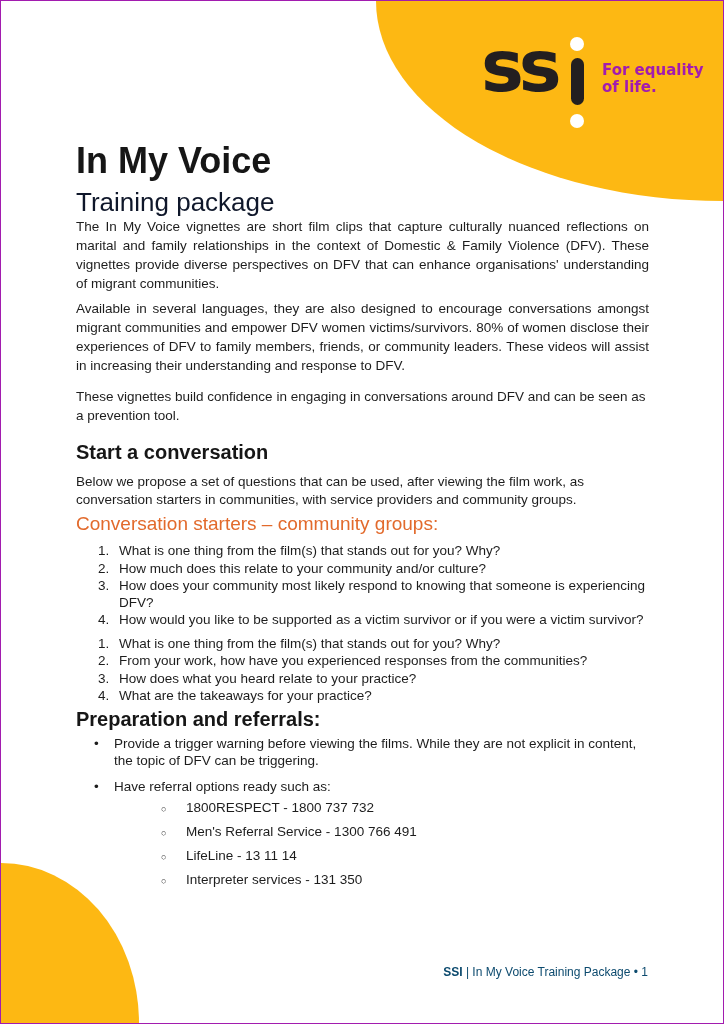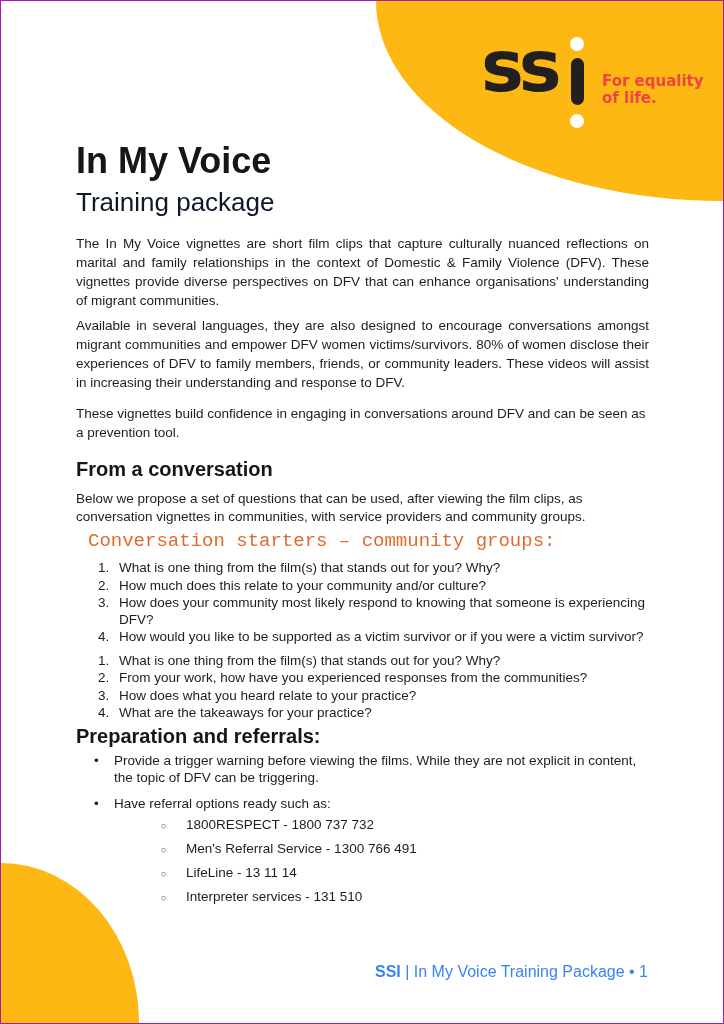--- a/index.html
+++ b/index.html
@@ -15,47 +15,47 @@
   .shape-bl{position:absolute;left:0;bottom:0;width:138px;height:160px;
     background:#FDB813;border-top-right-radius:100% 100%;}
   
   .logo-ss{position:absolute;left:480px;top:28px;font-family:"DejaVu Sans",sans-serif;
     font-weight:bold;font-size:72px;line-height:75px;letter-spacing:-5px;color:#231F20;}
   .logo-stem{position:absolute;left:570px;top:57px;width:13px;height:47px;
     background:#231F20;border-radius:7px;}
   .logo-dot{position:absolute;width:14px;height:14px;border-radius:50%;background:#ffffff;}
   .dot-top{left:569px;top:36px;}
   .dot-bottom{left:569px;top:113px;}
-  .tagline{position:absolute;left:601px;top:72px;font-family:"DejaVu Sans",sans-serif;
-    font-weight:bold;font-size:15px;line-height:17px;color:#ef4444;}
+  .tagline{position:absolute;left:601px;top:61px;font-family:"DejaVu Sans",sans-serif;
+    font-weight:bold;font-size:15px;line-height:17px;color:#a21caf;}
   
   .content{position:absolute;left:75px;top:0;width:573px;}
   .title{margin:144px 0 0 0;font-size:36px;line-height:32px;font-weight:bold;color:#161616;}
   .subtitle{margin:10px 0 0 0;font-size:26px;line-height:30px;font-weight:normal;color:#0f172a;}
   p{margin:0;font-size:13.5px;line-height:19px;}
-  .p1{margin-top:17px;text-align:justify;}
+  .p1{text-align:justify;}
   .p2{margin-top:6px;text-align:justify;}
   .p3{margin-top:12px;}
   .h-section{margin:15px 0 0 0;font-size:20px;line-height:24px;font-weight:bold;color:#161616;}
   .p4{margin-top:9px;line-height:18px;}
-  .h-orange{margin:3px 0 0 12px;font-size:19px;line-height:24px;font-weight:normal;color:#E26A2C;font-family:Liberation Mono, monospace;}
+  .h-orange{margin:3px 0 0 0;font-size:19px;line-height:24px;font-weight:normal;color:#E26A2C;}
   .h-orange.second{margin-top:4px;}
   .olist{margin-top:7px;padding-left:22px;}
   .oli{display:flex;font-size:13.5px;line-height:16.5px;margin-bottom:1px;}
   .num{flex:0 0 21px;}
   .olitext{flex:1;}
   .h-prep{margin:5px 0 0 0;font-size:20px;line-height:18px;font-weight:bold;color:#161616;}
   .blist{margin-top:7px;padding-left:18px;}
   .bli{display:flex;font-size:13.5px;line-height:17px;}
   .bli.second{margin-top:9px;}
   .bmark{flex:0 0 20px;}
   .sublist{margin-top:5px;padding-left:85px;}
   .sli{display:flex;font-size:13.5px;line-height:16px;margin-bottom:7px;}
   .smark{flex:0 0 25px;font-size:9px;line-height:16px;padding-top:1px;color:#333;}
-  .footer{position:absolute;top:964px;right:75px;font-size:16px;line-height:14px;color:#3b82f6;text-align:center;}
+  .footer{position:absolute;top:964px;right:75px;font-size:12px;line-height:14px;color:#0c4a6e;text-align:center;}
   .footer .fb{font-weight:bold;}
 </style>
 </head>
 <body>
 
 <div class="page">
 
   <div class="shape-tr"></div>
   <div class="shape-bl"></div>
 
@@ -69,22 +69,22 @@
   </div>
 
   <div class="content">
     <div class="title">In My Voice</div>
     <div class="subtitle">Training package</div>
 
     <p class="p1">The In My Voice vignettes are short film clips that capture culturally nuanced reflections on marital and family relationships in the context of Domestic &amp; Family Violence (DFV). These vignettes provide diverse perspectives on DFV that can enhance organisations' understanding of migrant communities.</p>
     <p class="p2">Available in several languages, they are also designed to encourage conversations amongst migrant communities and empower DFV women victims/survivors. 80% of women disclose their experiences of DFV to family members, friends, or community leaders. These videos will assist in increasing their understanding and response to DFV.</p>
     <p class="p3">These vignettes build confidence in engaging in conversations around DFV and can be seen as a prevention tool.</p>
 
-    <div class="h-section">From a conversation</div>
-    <p class="p4">Below we propose a set of questions that can be used, after viewing the film clips, as conversation vignettes in communities, with service providers and community groups.</p>
+    <div class="h-section">Start a conversation</div>
+    <p class="p4">Below we propose a set of questions that can be used, after viewing the film work, as conversation starters in communities, with service providers and community groups.</p>
 
     <div class="h-orange">Conversation starters – community groups:</div>
     <div class="olist">
       <div class="oli">
         <span class="num">1.</span>
         <span class="olitext">What is one thing from the film(s) that stands out for you? Why?</span>
       </div>
       <div class="oli">
         <span class="num">2.</span>
         <span class="olitext">How much does this relate to your community and/or culture?</span>
@@ -137,21 +137,21 @@
       <div class="sli">
         <span class="smark">○</span>
         <span>Men's Referral Service - 1300 766 491</span>
       </div>
       <div class="sli">
         <span class="smark">○</span>
         <span>LifeLine - 13 11 14</span>
       </div>
       <div class="sli">
         <span class="smark">○</span>
-        <span>Interpreter services - 131 510</span>
+        <span>Interpreter services - 131 350</span>
       </div>
     </div>
   </div>
 
   <div class="footer">
     <span class="fb">SSI</span><span> | In My Voice Training Package • 1</span>
   </div>
 
 </div>
 

